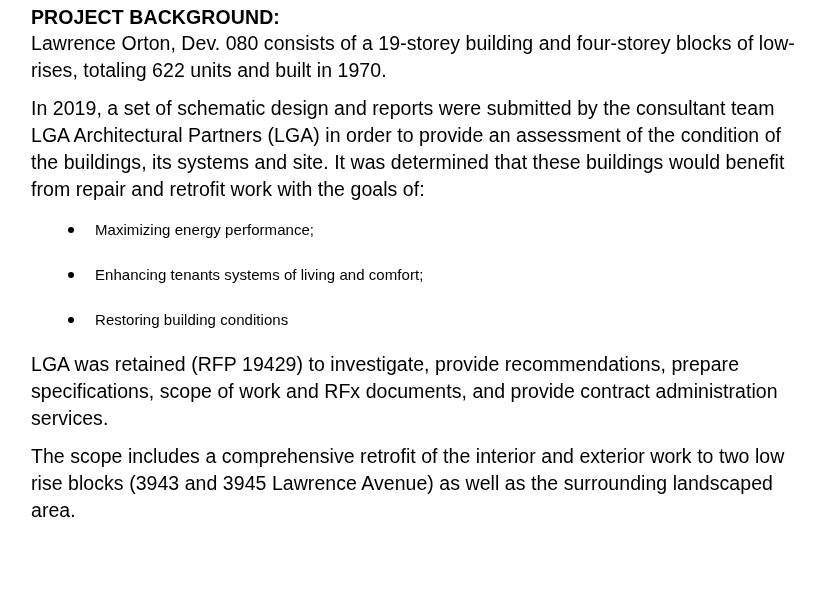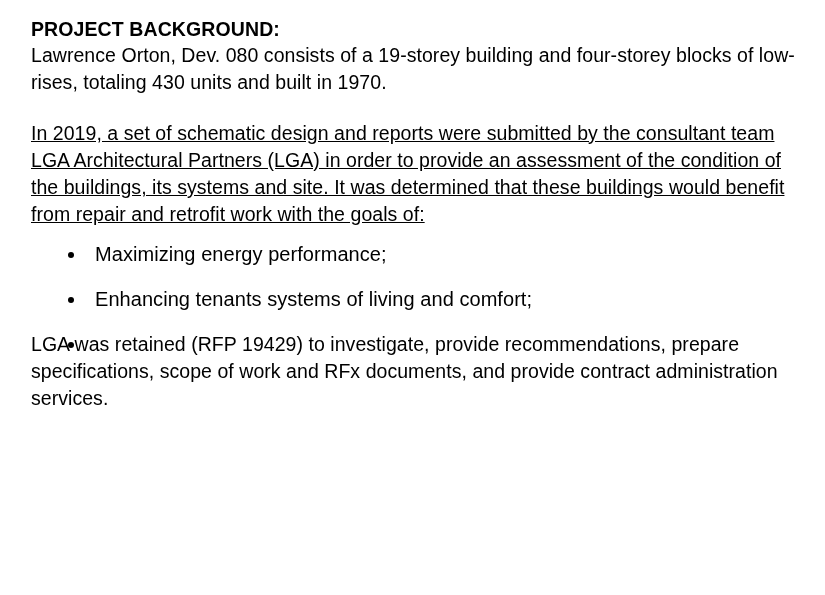--- a/index.html
+++ b/index.html
@@ -13,49 +13,48 @@
     font-family: "Liberation Sans", sans-serif;
     color: #000000;
     overflow: hidden;
   }
   .page {
     position: relative;
     width: 825px;
     height: 489px;
     background: #ffffff;
     box-sizing: border-box;
-    padding: 16px 25px 0 31px;
+    padding: 4px 25px 0 31px;
   }
   .section-heading {
     font-size: 19.5px;
     font-weight: bold;
     line-height: 26px;
     margin: 0;
     letter-spacing: 0.1px;
   }
   .para {
     font-size: 19.5px;
     line-height: 27px;
     margin: 0;
     max-width: 770px;
     text-align: left;
     letter-spacing: 0.05px;
   }
   .para + .para {
-    margin-top: 24px;
-    text-decoration: underline;
+    margin-top: 11px;
   }
   .bullet-list {
     list-style: none;
     margin: 13px 0 13px 0;
     padding: 0;
   }
   .bullet-item {
     position: relative;
-    font-size: 20px;
+    font-size: 15px;
     line-height: 27px;
     padding-left: 64px;
     margin-bottom: 18px;
     letter-spacing: 0.05px;
   }
   .bullet-item:last-child {
     margin-bottom: 0;
   }
   .bullet-dot {
     position: absolute;
@@ -70,34 +69,36 @@
     margin-top: 18px;
   }
 </style>
 </head>
 <body>
 
 <div class="page">
 
   <h1 class="section-heading">PROJECT BACKGROUND:</h1>
 
-  <p class="para">Lawrence Orton, Dev. 080 consists of a 19-storey building and four-storey blocks of low-rises, totaling 430 units and built in 1970.</p>
+  <p class="para">Lawrence Orton, Dev. 080 consists of a 19-storey building and four-storey blocks of low-rises, totaling 622 units and built in 1970.</p>
 
   <p class="para">In 2019, a set of schematic design and reports were submitted by the consultant team LGA Architectural Partners (LGA) in order to provide an assessment of the condition of the buildings, its systems and site. It was determined that these buildings would benefit from repair and retrofit work with the goals of:</p>
 
   <ul class="bullet-list">
     <li class="bullet-item">
       <span class="bullet-dot"></span>
       <span>Maximizing energy performance;</span>
     </li>
     <li class="bullet-item">
       <span class="bullet-dot"></span>
       <span>Enhancing tenants systems of living and comfort;</span>
     </li>
     <li class="bullet-item">
       <span class="bullet-dot"></span>
+      <span>Restoring building conditions</span>
     </li>
   </ul>
 
   <p class="para after-list">LGA was retained (RFP 19429) to investigate, provide recommendations, prepare specifications, scope of work and RFx documents, and provide contract administration services.</p>
 
+  <p class="para">The scope includes a comprehensive retrofit of the interior and exterior work to two low rise blocks (3943 and 3945 Lawrence Avenue) as well as the surrounding landscaped area.</p>
 
 </div>
 
 </body></html>

